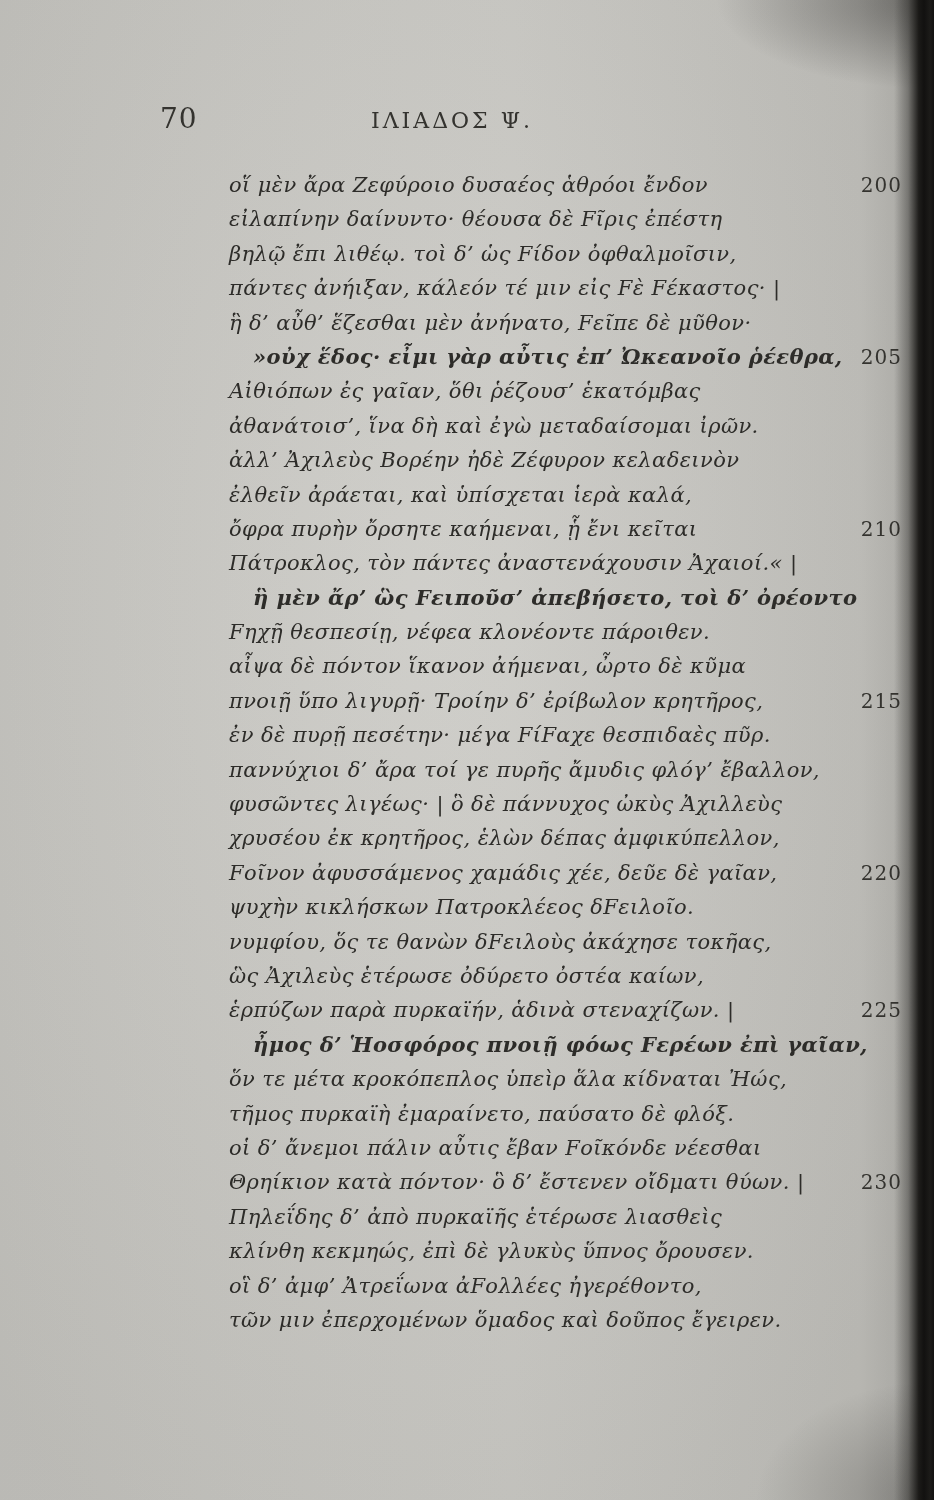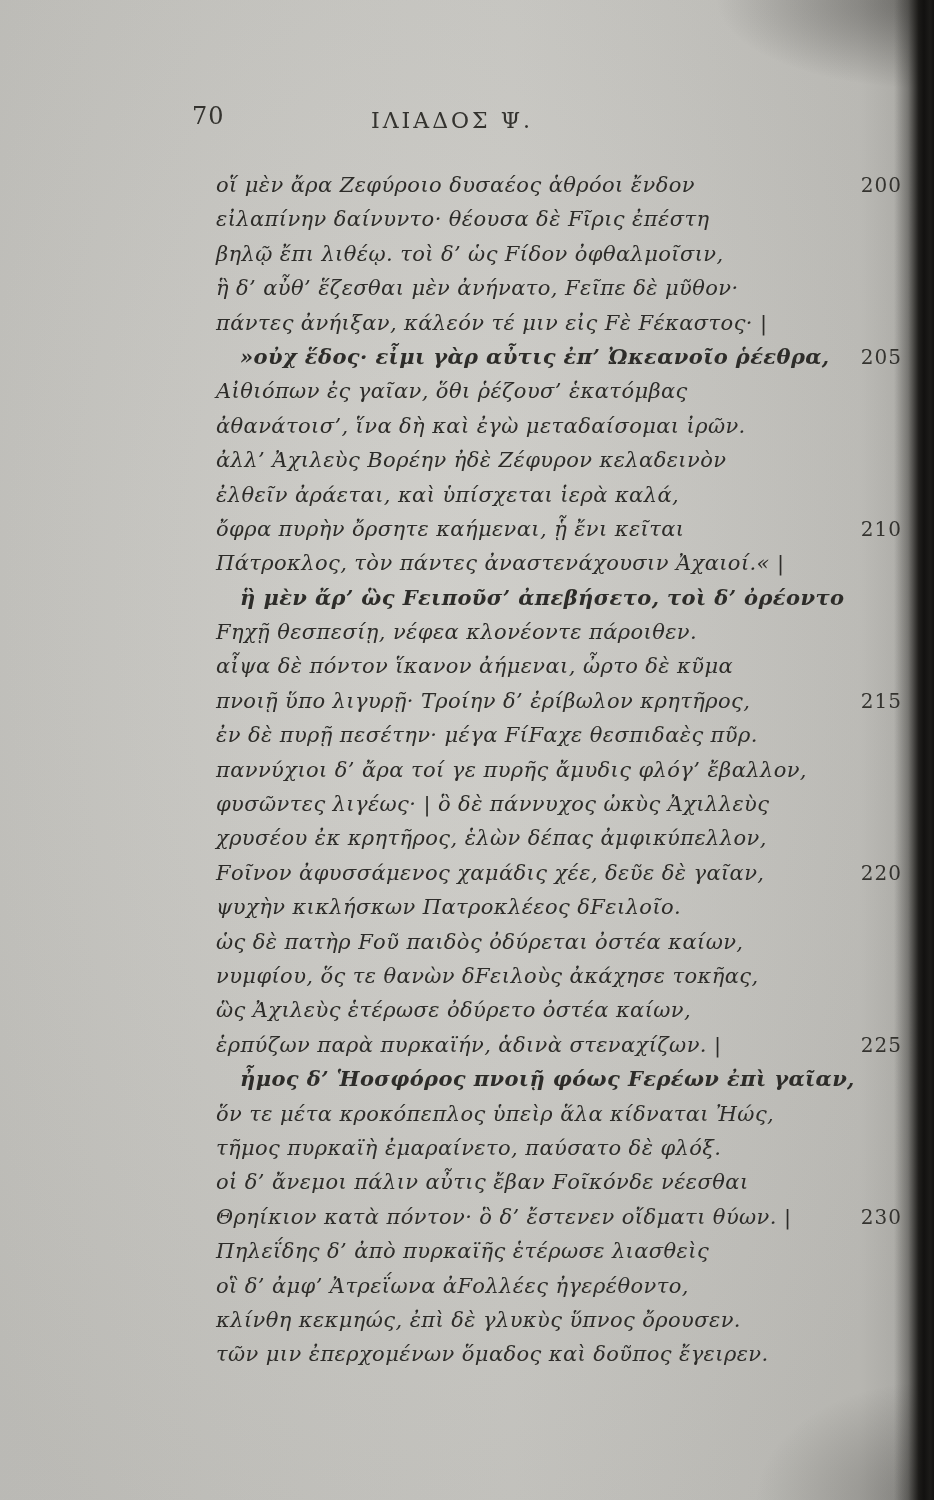--- a/index.html
+++ b/index.html
@@ -58,24 +58,23 @@
     position: absolute;
     top: 100px;
     left: 0;
     width: 904px;
     height: 30px;
   }
   .page-number {
     position: absolute;
     left: 160px;
     top: 2px;
-    font-size: 24px;
+    font-size: 28px;
     letter-spacing: 1px;
     color: #34332f;
-    margin-left: 32px;
   }
   .running-head {
     position: absolute;
     left: 0;
     width: 100%;
     text-align: center;
     top: 8px;
     font-size: 22px;
     letter-spacing: 3px;
     color: #34332f;
@@ -84,20 +83,21 @@
     position: absolute;
     top: 168px;
     left: 216px;
     width: 688px;
   }
   .line {
     position: relative;
     height: 34.4px;
     line-height: 34.4px;
     white-space: nowrap;
+    margin-left: 13px;
   }
   .line .t {
     font-style: italic;
     font-size: 21px;
     letter-spacing: 0.4px;
     color: #2d2c29;
   }
   .line.indent .t {
     padding-left: 24px;
     font-weight: bold;
@@ -119,51 +119,50 @@
 
   <div class="header-row">
     <span class="page-number">70</span>
     <span class="running-head">ΙΛΙΑΔΟΣ Ψ.</span>
   </div>
 
   <div class="text-block">
       <div class="line"><span class="t">οἵ μὲν ἄρα Ζεφύροιο δυσαέος ἁθρόοι ἔνδον</span><span class="num">200</span></div>
       <div class="line"><span class="t">εἰλαπίνην δαίνυντο· θέουσα δὲ Fῖρις ἐπέστη</span></div>
       <div class="line"><span class="t">βηλῷ ἔπι λιθέῳ. τοὶ δ’ ὡς Fίδον ὀφθαλμοῖσιν,</span></div>
+      <div class="line"><span class="t">πάντες ἀνήιξαν, κάλεόν τέ μιν εἰς Fὲ Fέκαστος· |</span></div>
       <div class="line"><span class="t">ἣ δ’ αὖθ’ ἕζεσθαι μὲν ἀνήνατο, Fεῖπε δὲ μῦθον·</span></div>
-      <div class="line"><span class="t">πάντες ἀνήιξαν, κάλεόν τέ μιν εἰς Fὲ Fέκαστος· |</span></div>
       <div class="line indent"><span class="t">»οὐχ ἕδος· εἶμι γὰρ αὖτις ἐπ’ Ὠκεανοῖο ῥέεθρα,</span><span class="num">205</span></div>
       <div class="line"><span class="t">Αἰθιόπων ἐς γαῖαν, ὅθι ῥέζουσ’ ἑκατόμβας</span></div>
       <div class="line"><span class="t">ἀθανάτοισ’, ἵνα δὴ καὶ ἐγὼ μεταδαίσομαι ἰρῶν.</span></div>
       <div class="line"><span class="t">ἀλλ’ Ἀχιλεὺς Βορέην ἠδὲ Ζέφυρον κελαδεινὸν</span></div>
       <div class="line"><span class="t">ἐλθεῖν ἀράεται, καὶ ὑπίσχεται ἱερὰ καλά,</span></div>
       <div class="line"><span class="t">ὄφρα πυρὴν ὄρσητε καήμεναι, ᾗ ἔνι κεῖται</span><span class="num">210</span></div>
       <div class="line"><span class="t">Πάτροκλος, τὸν πάντες ἀναστενάχουσιν Ἀχαιοί.« |</span></div>
       <div class="line indent"><span class="t">ἣ μὲν ἄρ’ ὣς Fειποῦσ’ ἀπεβήσετο, τοὶ δ’ ὀρέοντο</span></div>
       <div class="line"><span class="t">Fηχῇ θεσπεσίῃ, νέφεα κλονέοντε πάροιθεν.</span></div>
       <div class="line"><span class="t">αἶψα δὲ πόντον ἵκανον ἀήμεναι, ὦρτο δὲ κῦμα</span></div>
       <div class="line"><span class="t">πνοιῇ ὕπο λιγυρῇ· Τροίην δ’ ἐρίβωλον κρητῆρος,</span><span class="num">215</span></div>
       <div class="line"><span class="t">ἐν δὲ πυρῇ πεσέτην· μέγα FίFαχε θεσπιδαὲς πῦρ.</span></div>
       <div class="line"><span class="t">παννύχιοι δ’ ἄρα τοί γε πυρῆς ἄμυδις φλόγ’ ἔβαλλον,</span></div>
       <div class="line"><span class="t">φυσῶντες λιγέως· | ὃ δὲ πάννυχος ὠκὺς Ἀχιλλεὺς</span></div>
       <div class="line"><span class="t">χρυσέου ἐκ κρητῆρος, ἑλὼν δέπας ἀμφικύπελλον,</span></div>
       <div class="line"><span class="t">Fοῖνον ἀφυσσάμενος χαμάδις χέε, δεῦε δὲ γαῖαν,</span><span class="num">220</span></div>
       <div class="line"><span class="t">ψυχὴν κικλήσκων Πατροκλέεος δFειλοῖο.</span></div>
-      <div class="line"><span class="t">ὡς δὲ πατὴρ Fοῦ παιδὸς ὀδύρεται ὀστέα καίων,</span></div>
       <div class="line"><span class="t">νυμφίου, ὅς τε θανὼν δFειλοὺς ἀκάχησε τοκῆας,</span></div>
       <div class="line"><span class="t">ὣς Ἀχιλεὺς ἑτέρωσε ὀδύρετο ὀστέα καίων,</span></div>
       <div class="line"><span class="t">ἑρπύζων παρὰ πυρκαϊήν, ἁδινὰ στεναχίζων. |</span><span class="num">225</span></div>
       <div class="line indent"><span class="t">ἦμος δ’ Ἡοσφόρος πνοιῇ φόως Fερέων ἐπὶ γαῖαν,</span></div>
       <div class="line"><span class="t">ὅν τε μέτα κροκόπεπλος ὑπεὶρ ἅλα κίδναται Ἠώς,</span></div>
       <div class="line"><span class="t">τῆμος πυρκαϊὴ ἐμαραίνετο, παύσατο δὲ φλόξ.</span></div>
       <div class="line"><span class="t">οἱ δ’ ἄνεμοι πάλιν αὖτις ἔβαν Fοῖκόνδε νέεσθαι</span></div>
       <div class="line"><span class="t">Θρηίκιον κατὰ πόντον· ὃ δ’ ἔστενεν οἴδματι θύων. |</span><span class="num">230</span></div>
       <div class="line"><span class="t">Πηλεΐδης δ’ ἀπὸ πυρκαϊῆς ἑτέρωσε λιασθεὶς</span></div>
+      <div class="line"><span class="t">κλίνθη κεκμηώς, ἐπὶ δὲ γλυκὺς ὕπνος ὄρουσεν.</span></div>
       <div class="line"><span class="t">οἳ δ’ ἀμφ’ Ἀτρεΐωνα ἀFολλέες ἠγερέθοντο,</span></div>
-      <div class="line"><span class="t">κλίνθη κεκμηώς, ἐπὶ δὲ γλυκὺς ὕπνος ὄρουσεν.</span></div>
       <div class="line"><span class="t">τῶν μιν ἐπερχομένων ὅμαδος καὶ δοῦπος ἔγειρεν.</span></div>
     </div>
 
   <div class="corner-shade"></div>
   <div class="bottom-shade"></div>
   <div class="edge-shadow"></div>
 
 </div>
 
 </body></html>

